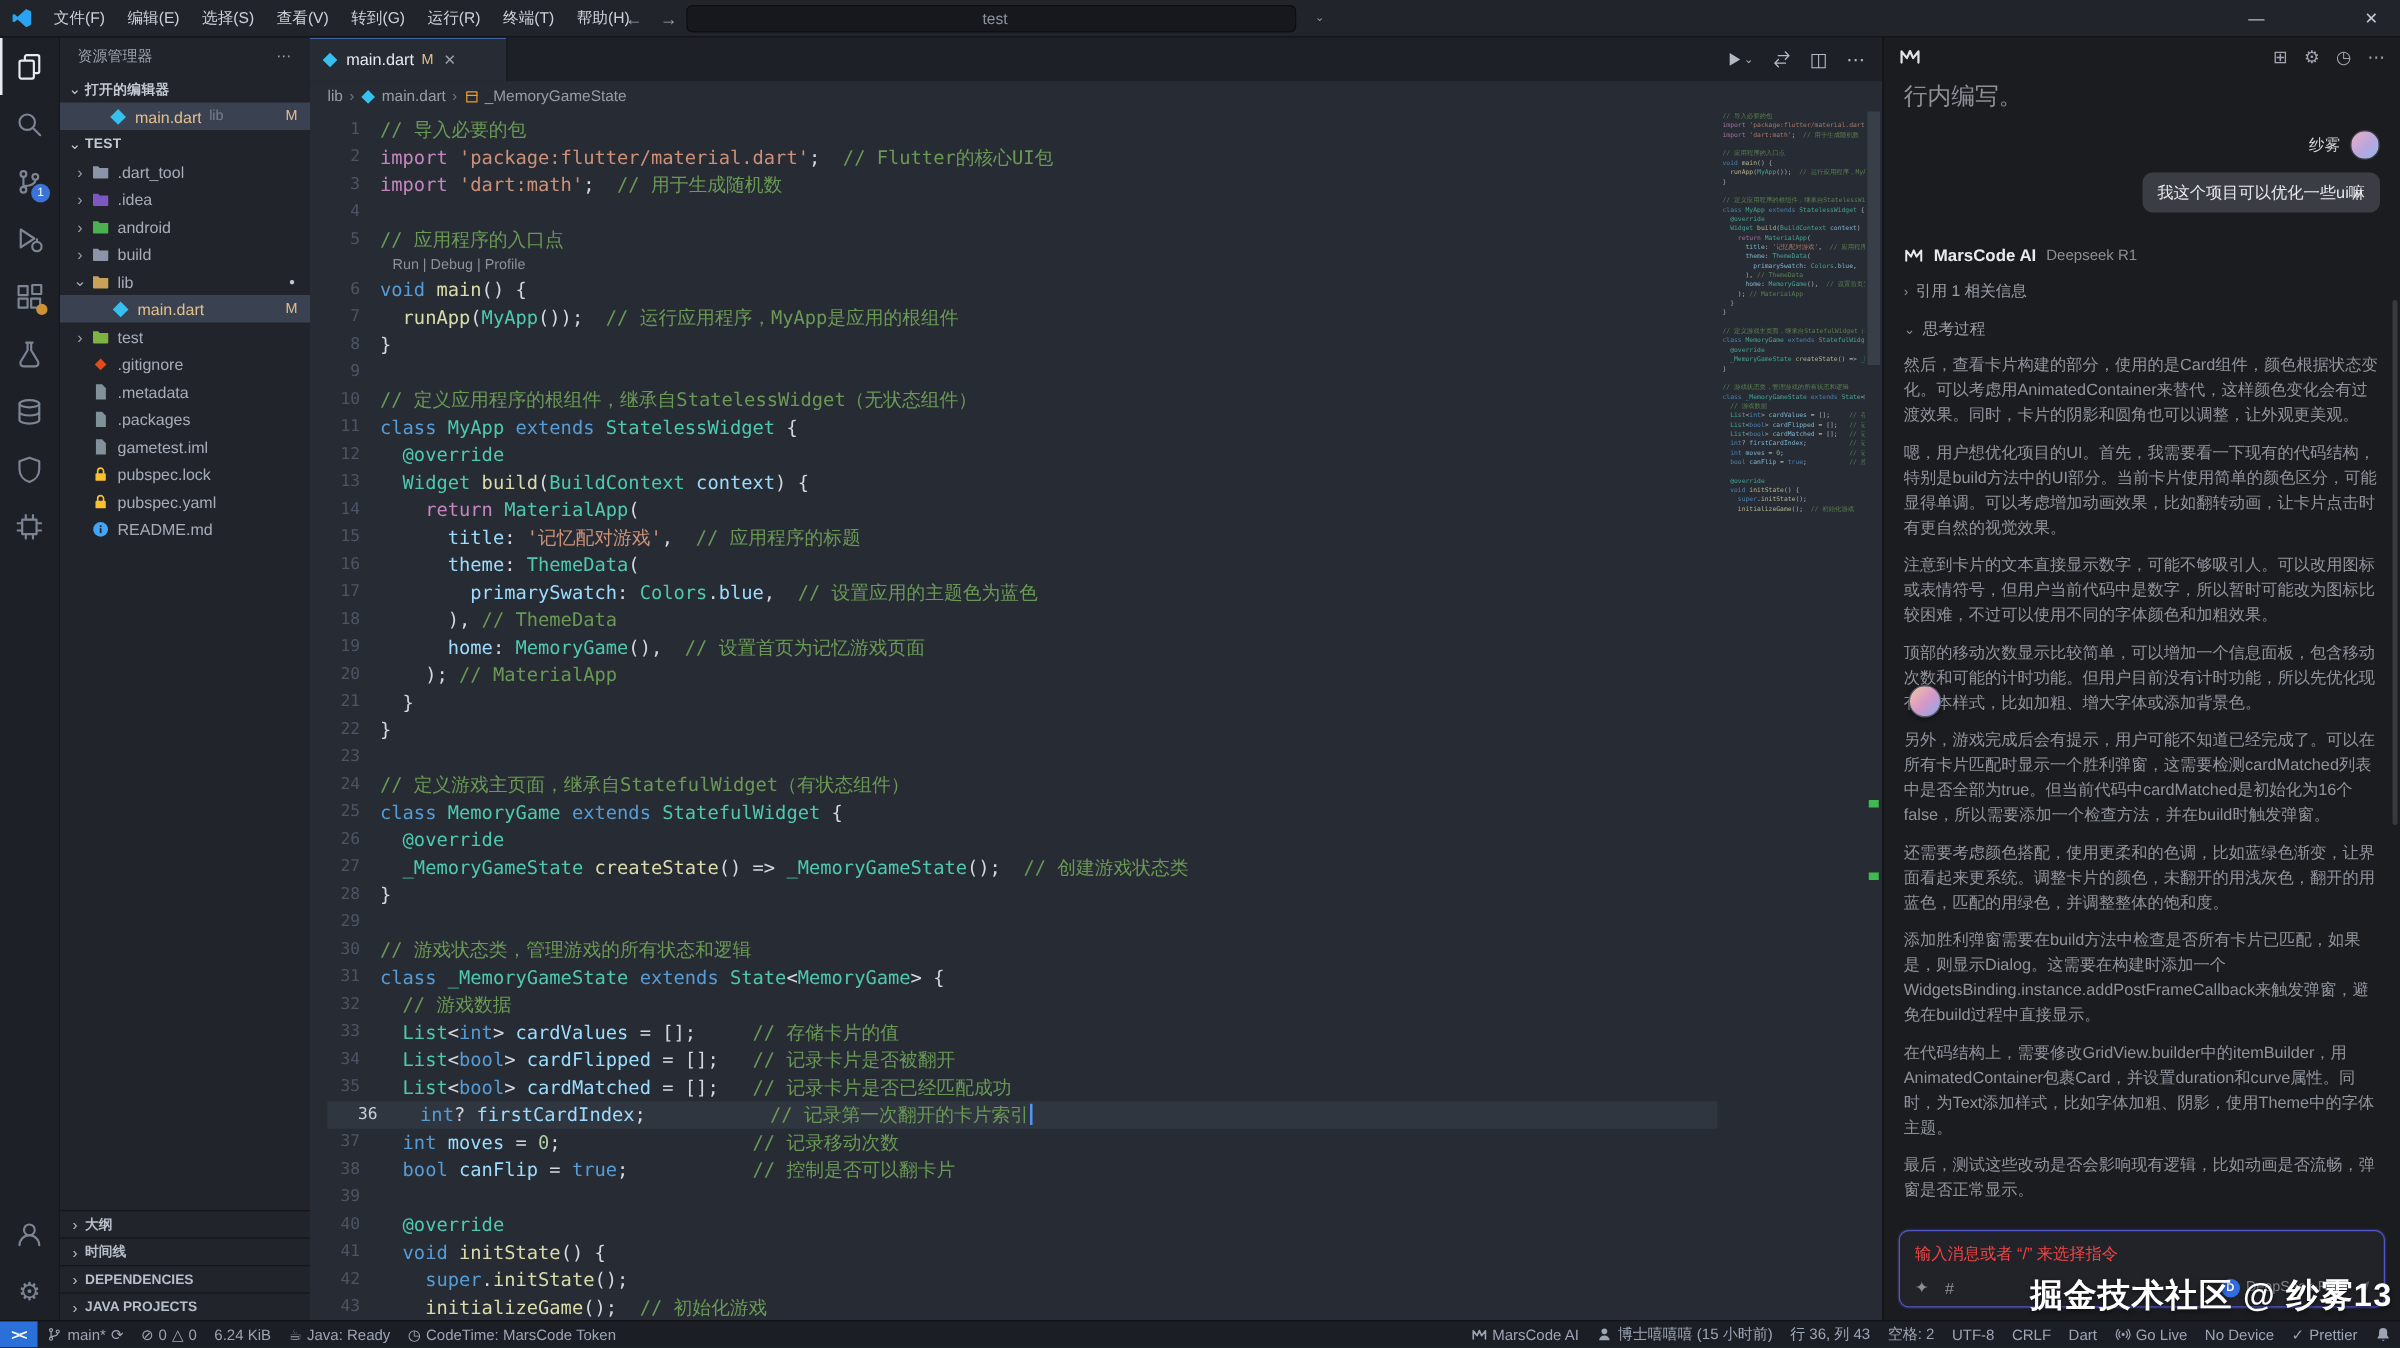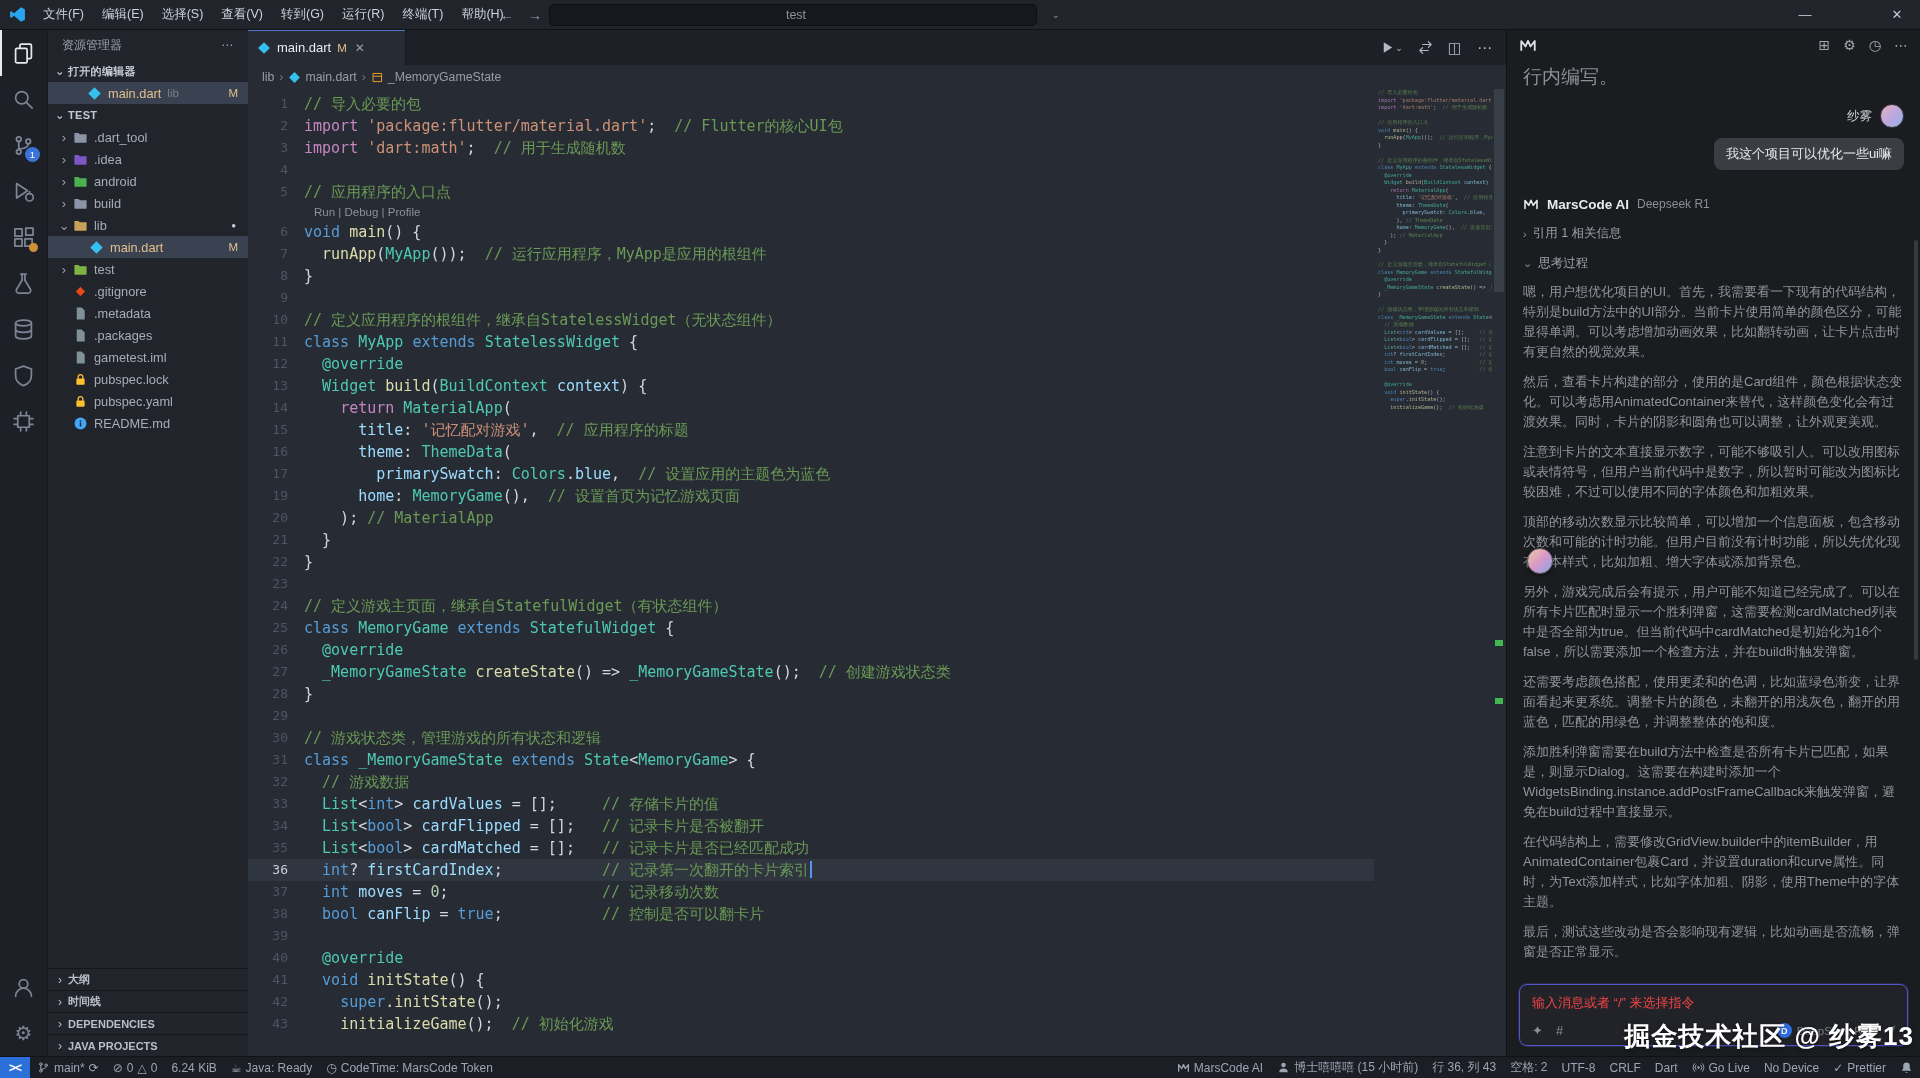--- a/index.html
+++ b/index.html
@@ -78,21 +78,21 @@
   .ea-glyph { font-size:15px; }
   #breadcrumbs { height:24px; display:flex; align-items:center; gap:5px; padding-left:14px;
     font-size:12.3px; color:#969ea9; flex:none; }
   #breadcrumbs .ic svg { width:13px; height:13px; }
   .bc-sep { color:#6e7682; }
   #code-wrap { position:relative; flex:1; overflow:hidden; }
   #code-lines { position:absolute; inset:0; padding-top:4px; padding-right:132px; overflow:hidden; }
   .code-line { display:flex; height:22px; font:15px/22px "DejaVu Sans Mono","Liberation Mono",monospace; white-space:pre; }
   .code-line .ln { width:56px; flex:none; text-align:right; padding-right:16px; color:#4d5565; font-size:13px; }
   .code-line .lc { white-space:pre; }
-  .code-line.current { background:rgba(160,180,220,.08); }
+  .code-line.current { background:rgba(160,180,220,.08);margin-left:14px; }
   .code-line.current .ln { color:#c9ced8; }
   .codelens { height:18px; font:11.5px/18px "Liberation Sans","DejaVu Sans",sans-serif; color:#8a9199; padding-left:66px; }
   .cursor { display:inline-block; width:1.5px; height:17px; background:#5295f2; vertical-align:-3px; margin-left:1px; }
   .tk-cm{color:#6A9955} .tk-kw{color:#C586C0} .tk-st{color:#569CD6} .tk-ty{color:#4EC9B0}
   .tk-fn{color:#DCDCAA} .tk-pr{color:#9CDCFE} .tk-sr{color:#CE9178} .tk-nu{color:#B5CEA8}
   .tk-pl{color:#d4d7dd} .tk-an{color:#4EC9B0}
   #minimap { position:absolute; top:0; right:14px; width:114px; bottom:0; overflow:hidden; opacity:.75; }
   #minimap-inner { transform:scale(.34); transform-origin:0 0; width:1100px; }
   #minimap-inner .code-line { height:22px; }
   #vscroll { position:absolute; top:0; right:0; bottom:0; width:14px; }
@@ -636,20 +636,23 @@
           <div class="code-line">
     <span class="ln">15</span>
     <span class="lc"><span class="tk-pl">      </span><span class="tk-pr">title</span><span class="tk-pl">: </span><span class="tk-sr">'记忆配对游戏'</span><span class="tk-pl">,  </span><span class="tk-cm">// 应用程序的标题</span></span></div>
           <div class="code-line">
     <span class="ln">16</span>
     <span class="lc"><span class="tk-pl">      </span><span class="tk-pr">theme</span><span class="tk-pl">: </span><span class="tk-ty">ThemeData</span><span class="tk-pl">(</span></span></div>
           <div class="code-line">
     <span class="ln">17</span>
     <span class="lc"><span class="tk-pl">        </span><span class="tk-pr">primarySwatch</span><span class="tk-pl">: </span><span class="tk-ty">Colors</span><span class="tk-pl">.</span><span class="tk-pr">blue</span><span class="tk-pl">,  </span><span class="tk-cm">// 设置应用的主题色为蓝色</span></span></div>
           <div class="code-line">
+    <span class="ln">18</span>
+    <span class="lc"><span class="tk-pl">      ), </span><span class="tk-cm">// ThemeData</span></span></div>
+          <div class="code-line">
     <span class="ln">19</span>
     <span class="lc"><span class="tk-pl">      </span><span class="tk-pr">home</span><span class="tk-pl">: </span><span class="tk-ty">MemoryGame</span><span class="tk-pl">(),  </span><span class="tk-cm">// 设置首页为记忆游戏页面</span></span></div>
           <div class="code-line">
     <span class="ln">20</span>
     <span class="lc"><span class="tk-pl">    ); </span><span class="tk-cm">// MaterialApp</span></span></div>
           <div class="code-line">
     <span class="ln">21</span>
     <span class="lc"><span class="tk-pl">  }</span></span></div>
           <div class="code-line">
     <span class="ln">22</span>
@@ -893,22 +896,22 @@
       </div>
       <div class="fold-row">
         <span class="fold-chev">›</span>
         <span>引用 1 相关信息</span>
       </div>
       <div class="fold-row">
         <span class="fold-chev">⌄</span>
         <span>思考过程</span>
       </div>
       <div id="thinking">
+          <p class="think-p">然后，查看卡片构建的部分，使用的是Card组件，颜色根据状态变化。可以考虑用AnimatedContainer来替代，这样颜色变化会有过渡效果。同时，卡片的阴影和圆角也可以调整，让外观更美观。</p>
           <p class="think-p">嗯，用户想优化项目的UI。首先，我需要看一下现有的代码结构，特别是build方法中的UI部分。当前卡片使用简单的颜色区分，可能显得单调。可以考虑增加动画效果，比如翻转动画，让卡片点击时有更自然的视觉效果。</p>
-          <p class="think-p">然后，查看卡片构建的部分，使用的是Card组件，颜色根据状态变化。可以考虑用AnimatedContainer来替代，这样颜色变化会有过渡效果。同时，卡片的阴影和圆角也可以调整，让外观更美观。</p>
           <p class="think-p">注意到卡片的文本直接显示数字，可能不够吸引人。可以改用图标或表情符号，但用户当前代码中是数字，所以暂时可能改为图标比较困难，不过可以使用不同的字体颜色和加粗效果。</p>
           <p class="think-p">顶部的移动次数显示比较简单，可以增加一个信息面板，包含移动次数和可能的计时功能。但用户目前没有计时功能，所以先优化现有文本样式，比如加粗、增大字体或添加背景色。</p>
           <p class="think-p">另外，游戏完成后会有提示，用户可能不知道已经完成了。可以在所有卡片匹配时显示一个胜利弹窗，这需要检测cardMatched列表中是否全部为true。但当前代码中cardMatched是初始化为16个false，所以需要添加一个检查方法，并在build时触发弹窗。</p>
           <p class="think-p">还需要考虑颜色搭配，使用更柔和的色调，比如蓝绿色渐变，让界面看起来更系统。调整卡片的颜色，未翻开的用浅灰色，翻开的用蓝色，匹配的用绿色，并调整整体的饱和度。</p>
           <p class="think-p">添加胜利弹窗需要在build方法中检查是否所有卡片已匹配，如果是，则显示Dialog。这需要在构建时添加一个WidgetsBinding.instance.addPostFrameCallback来触发弹窗，避免在build过程中直接显示。</p>
           <p class="think-p">在代码结构上，需要修改GridView.builder中的itemBuilder，用AnimatedContainer包裹Card，并设置duration和curve属性。同时，为Text添加样式，比如字体加粗、阴影，使用Theme中的字体主题。</p>
           <p class="think-p">最后，测试这些改动是否会影响现有逻辑，比如动画是否流畅，弹窗是否正常显示。</p>
         </div>
       <div id="ai-fade"></div>
       <div id="float-avatar"></div>

